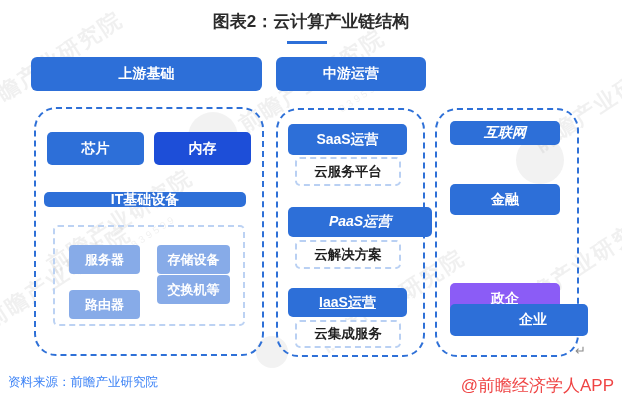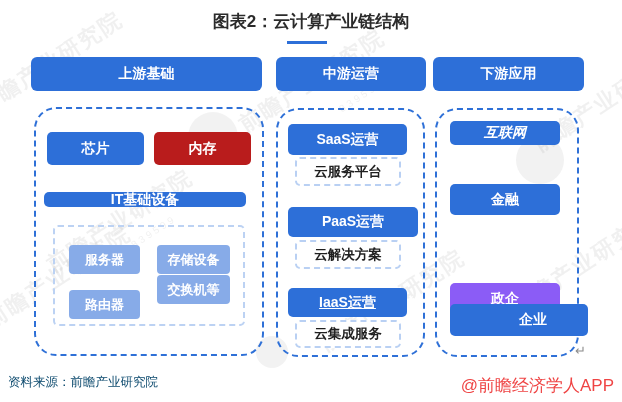--- a/index.html
+++ b/index.html
@@ -60,21 +60,21 @@
     position:absolute;left:17px;top:116px;width:192px;height:101px;
     border:2px dashed #bcd2f3;border-radius:5px;box-sizing:border-box;
   }
   
   .desc-box{
     position:absolute;border:2px dashed #b9d0f3;border-radius:5px;
     background:#fff;display:flex;align-items:center;justify-content:center;
     color:#1f1f1f;font-size:13.5px;font-weight:700;box-sizing:border-box;
   }
   .footer-left{
-    position:absolute;left:8px;top:374px;font-size:12.5px;color:#0c4a6e;z-index:2;
+    position:absolute;left:8px;top:374px;font-size:12.5px;color:#3b82f6;z-index:2;
   }
   .footer-right{
     position:absolute;right:8px;top:374px;font-size:17px;color:#ef4444;z-index:2;
   }
   .return-sym{
     position:absolute;left:575px;top:343px;font-size:13px;color:#8c8c8c;z-index:2;
   }
 </style>
 </head>
 <body>
@@ -94,38 +94,37 @@
     <div class="wm-circle" style="left:188px;top:112px;width:50px;height:50px;"></div>
     <div class="wm-circle" style="left:516px;top:136px;width:48px;height:48px;"></div>
     <div class="wm-circle" style="left:256px;top:336px;width:32px;height:32px;"></div>
   </div>
 
   <h1 class="title">图表2：云计算产业链结构</h1>
   <div class="title-underline" style="background:#2d6fd8;"></div>
 
   <div class="stage stage-1" style="background:#2d6fd8;">上游基础</div>
   <div class="stage stage-2" style="background:#2d6fd8;">中游运营</div>
-  <div class="stage stage-3" style="background:#2d6fd8;">下游应用</div>
 
   <div class="col col-1">
     <div class="node" style="left:11px;top:23px;width:97px;height:33px;background:#2d6fd8;">芯片</div>
-    <div class="node" style="left:118px;top:23px;width:97px;height:33px;background:#b91c1c;">内存</div>
+    <div class="node" style="left:118px;top:23px;width:97px;height:33px;background:#1d4ed8;">内存</div>
     <div class="node" style="left:8px;top:83px;width:202px;height:15px;background:#2d6fd8;">IT基础设备</div>
     <div class="sub-box">
       <div class="subnode" style="left:14px;top:18px;width:71px;height:29px;font-family:Liberation Mono, monospace;">服务器</div>
       <div class="subnode" style="left:102px;top:18px;width:73px;height:29px;">存储设备</div>
       <div class="subnode" style="left:14px;top:63px;width:71px;height:29px;">路由器</div>
       <div class="subnode" style="left:102px;top:48px;width:73px;height:29px;">交换机等</div>
     </div>
   </div>
 
   <div class="col col-2">
     <div class="node" style="left:10px;top:14px;width:119px;height:31px;background:#2d6fd8;">SaaS运营</div>
     <div class="desc-box" style="left:17px;top:47px;width:106px;height:29px;">云服务平台</div>
-    <div class="node" style="left:10px;top:97px;width:130px;height:30px;background:#2d6fd8;">PaaS运营</div>
+    <div class="node" style="left:10px;top:97px;width:144px;height:30px;background:#2d6fd8;font-style:italic;">PaaS运营</div>
     <div class="desc-box" style="left:17px;top:130px;width:106px;height:29px;">云解决方案</div>
     <div class="node" style="left:10px;top:178px;width:119px;height:29px;background:#2d6fd8;text-decoration:underline;">IaaS运营</div>
     <div class="desc-box" style="left:17px;top:210px;width:106px;height:28px;">云集成服务</div>
   </div>
 
   <div class="col col-3">
     <div class="node" style="left:13px;top:11px;width:110px;height:24px;background:#2d6fd8;font-style:italic;">互联网</div>
     <div class="node" style="left:13px;top:74px;width:110px;height:31px;background:#2d6fd8;">金融</div>
     <div class="node" style="left:13px;top:134px;width:110px;height:32px;background:#8b5cf6;margin-top:39px;">政企</div>
     <div class="node" style="left:13px;top:194px;width:110px;height:32px;background:#2d6fd8;padding-left:28px;">企业</div>

